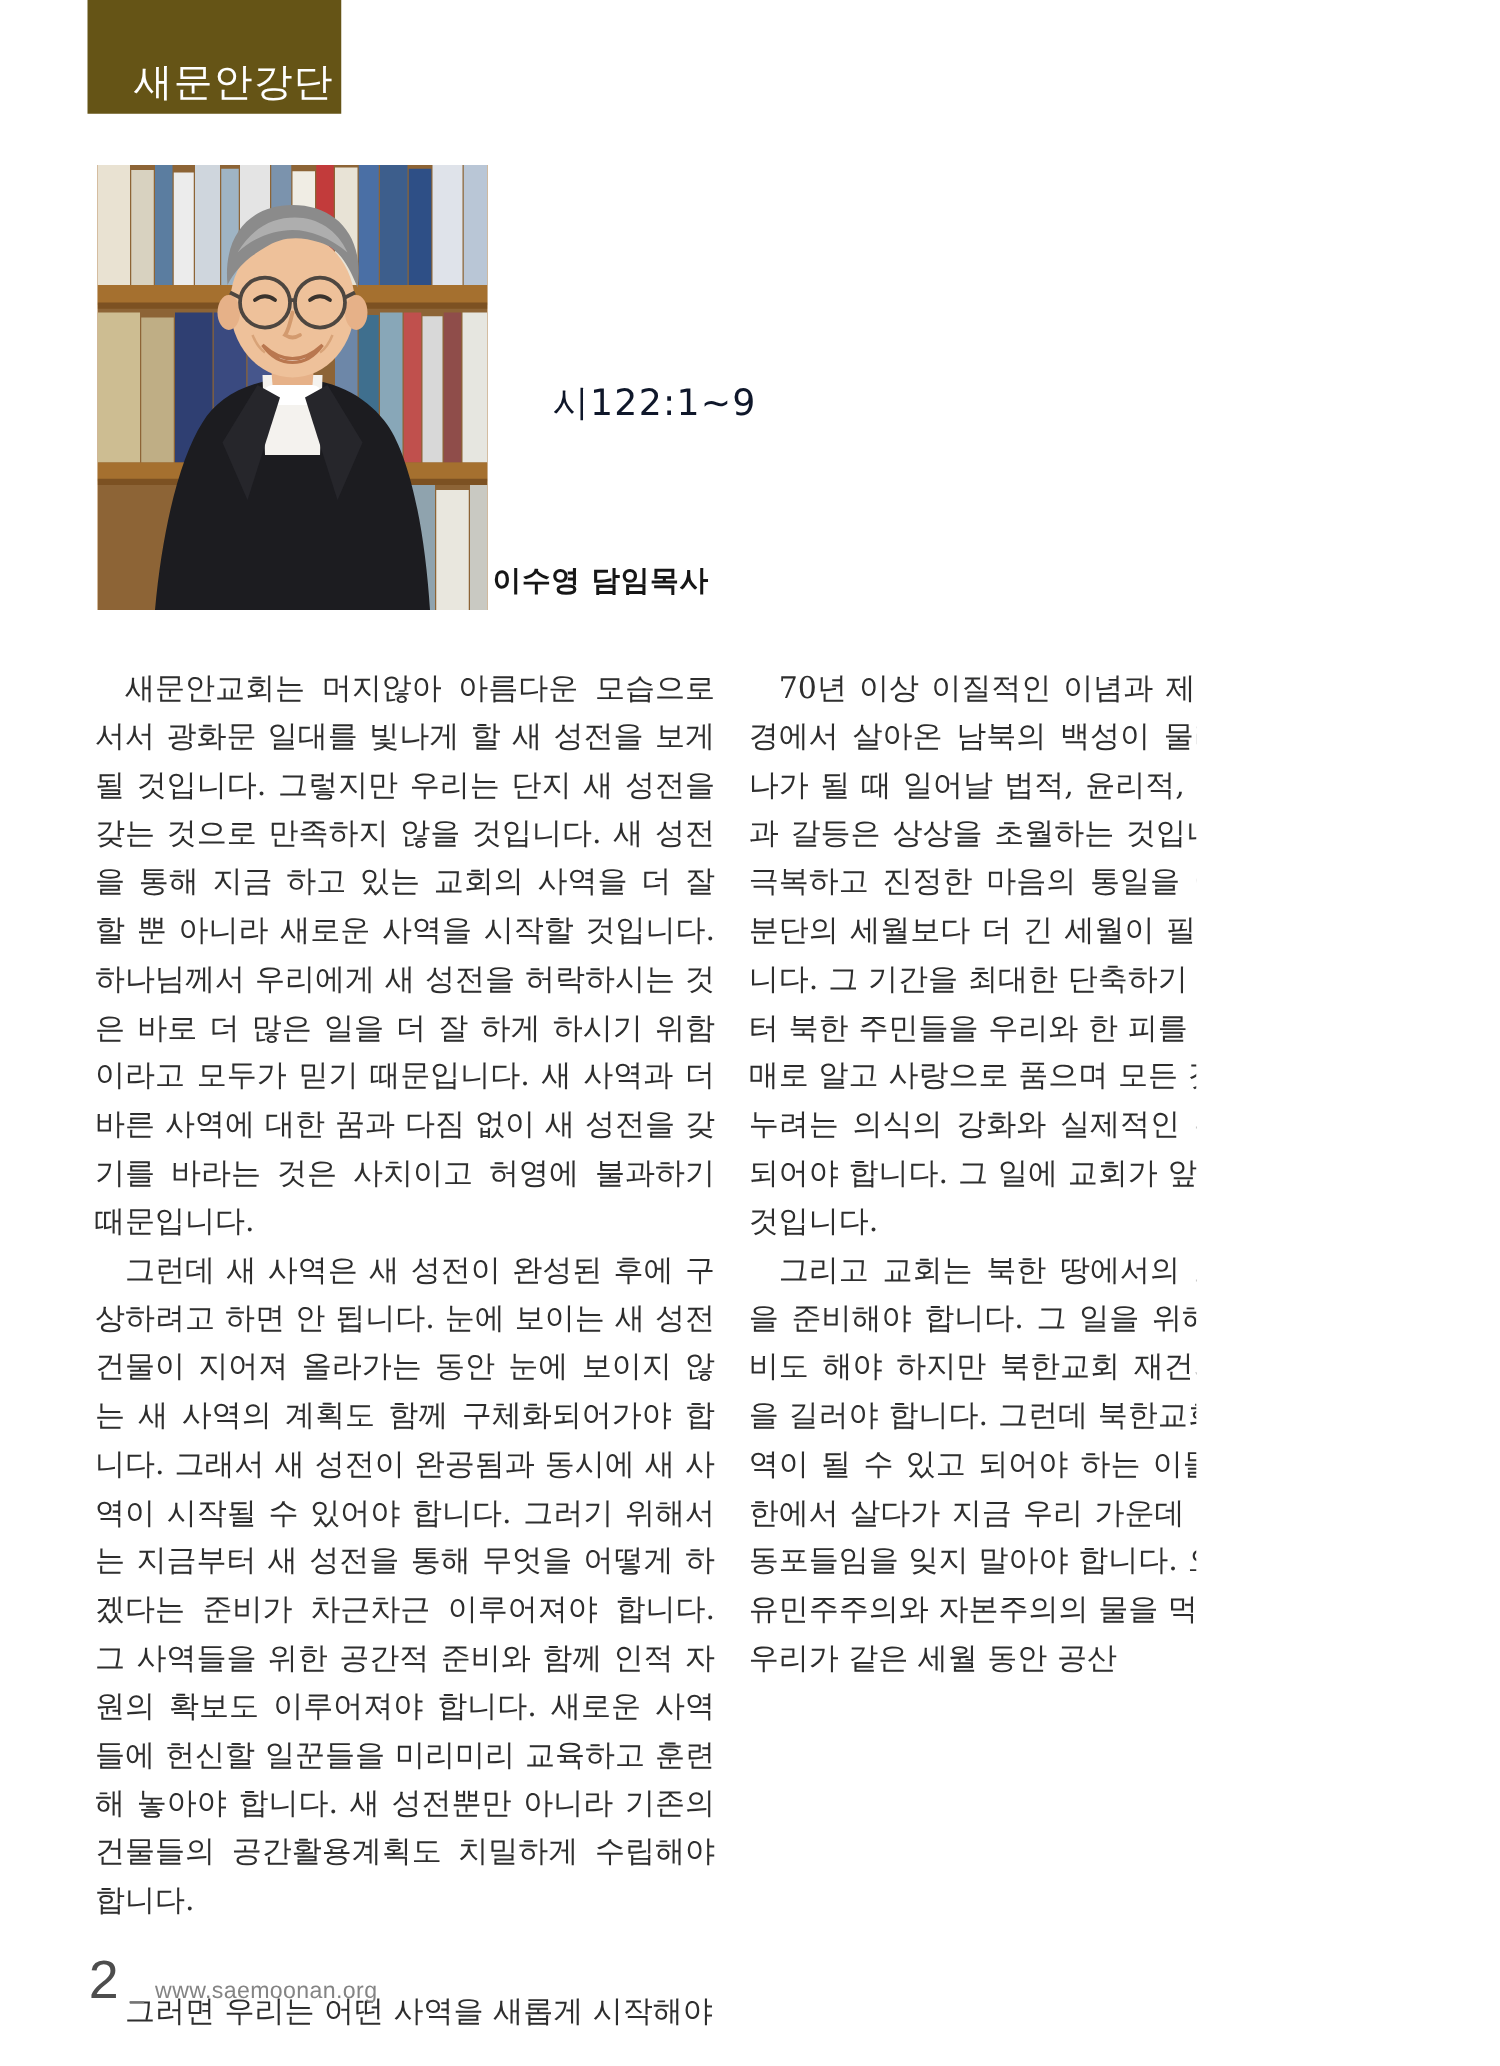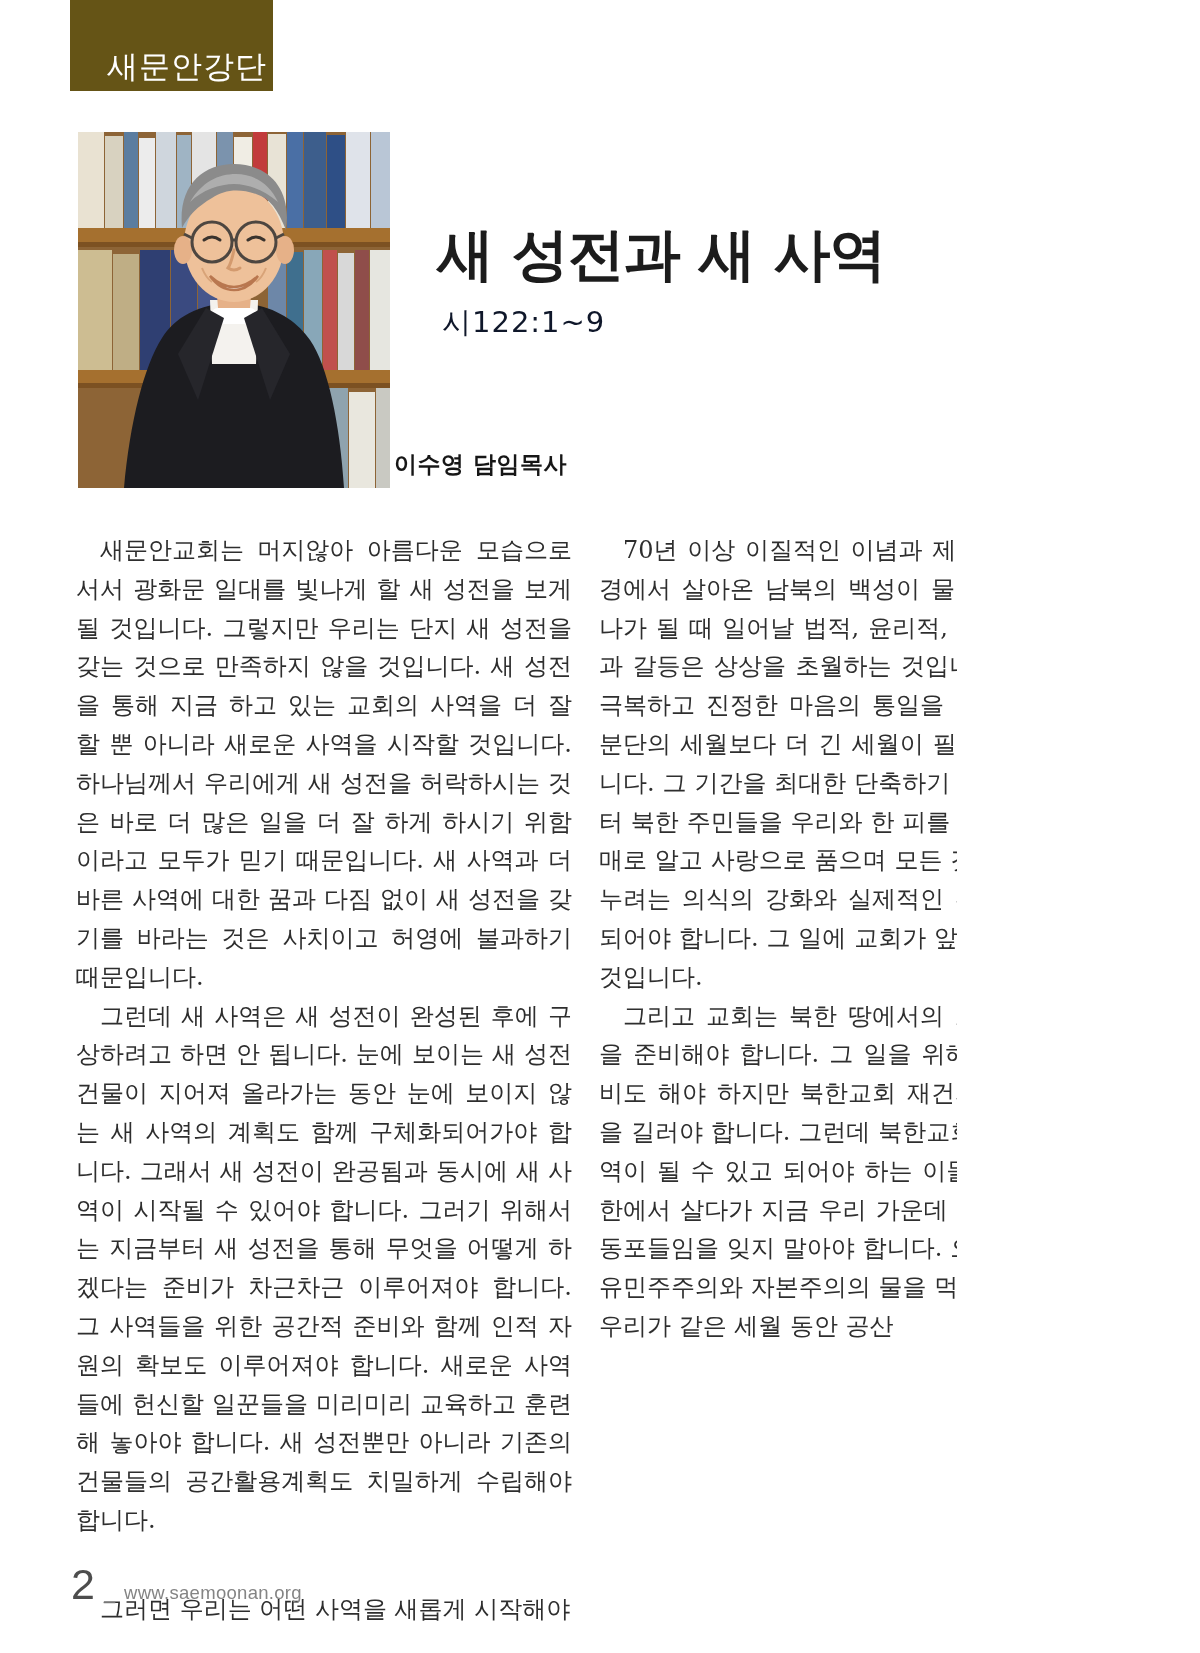--- a/index.html
+++ b/index.html
@@ -165,21 +165,20 @@
 
       <path d="M156 118 Q153 132 150 136 Q156 140 162 136" fill="none" stroke="#d39a6e" stroke-width="3" stroke-linecap="round"></path>
 
       <path d="M132 144 Q156 166 180 144 Q170 158 156 158 Q142 158 132 144 Z" fill="#ffffff" stroke="#b9774f" stroke-width="2.5"></path>
 
       <path d="M124 136 Q128 146 134 150" fill="none" stroke="#d8a378" stroke-width="2"></path>
       <path d="M188 136 Q184 146 178 150" fill="none" stroke="#d8a378" stroke-width="2"></path>
     </svg>
   </div>
 
-  <h1 class="title">새 성전과 새 사역</h1>
   <div class="scripture">시122:1~9</div>
   <div class="author">이수영 담임목사</div>
 
   <div class="columns">
     <div class="col col-left" id="col-left">
         <p class="para indent">새문안교회는 머지않아 아름다운 모습으로 서서 광화문 일대를 빛나게 할 새 성전을 보게 될 것입니다. 그렇지만 우리는 단지 새 성전을 갖는 것으로 만족하지 않을 것입니다. 새 성전을 통해 지금 하고 있는 교회의 사역을 더 잘 할 뿐 아니라 새로운 사역을 시작할 것입니다. 하나님께서 우리에게 새 성전을 허락하시는 것은 바로 더 많은 일을 더 잘 하게 하시기 위함이라고 모두가 믿기 때문입니다. 새 사역과 더 바른 사역에 대한 꿈과 다짐 없이 새 성전을 갖기를 바라는 것은 사치이고 허영에 불과하기 때문입니다.</p>
         <p class="para indent">그런데 새 사역은 새 성전이 완성된 후에 구상하려고 하면 안 됩니다. 눈에 보이는 새 성전건물이 지어져 올라가는 동안 눈에 보이지 않는 새 사역의 계획도 함께 구체화되어가야 합니다. 그래서 새 성전이 완공됨과 동시에 새 사역이 시작될 수 있어야 합니다. 그러기 위해서는 지금부터 새 성전을 통해 무엇을 어떻게 하겠다는 준비가 차근차근 이루어져야 합니다. 그 사역들을 위한 공간적 준비와 함께 인적 자원의 확보도 이루어져야 합니다. 새로운 사역들에 헌신할 일꾼들을 미리미리 교육하고 훈련해 놓아야 합니다. 새 성전뿐만 아니라 기존의 건물들의 공간활용계획도 치밀하게 수립해야 합니다.</p>
         <p class="para indent gap-before">그러면 우리는 어떤 사역을 새롭게 시작해야</p>
       </div>
     <div class="col col-right" id="col-right">

